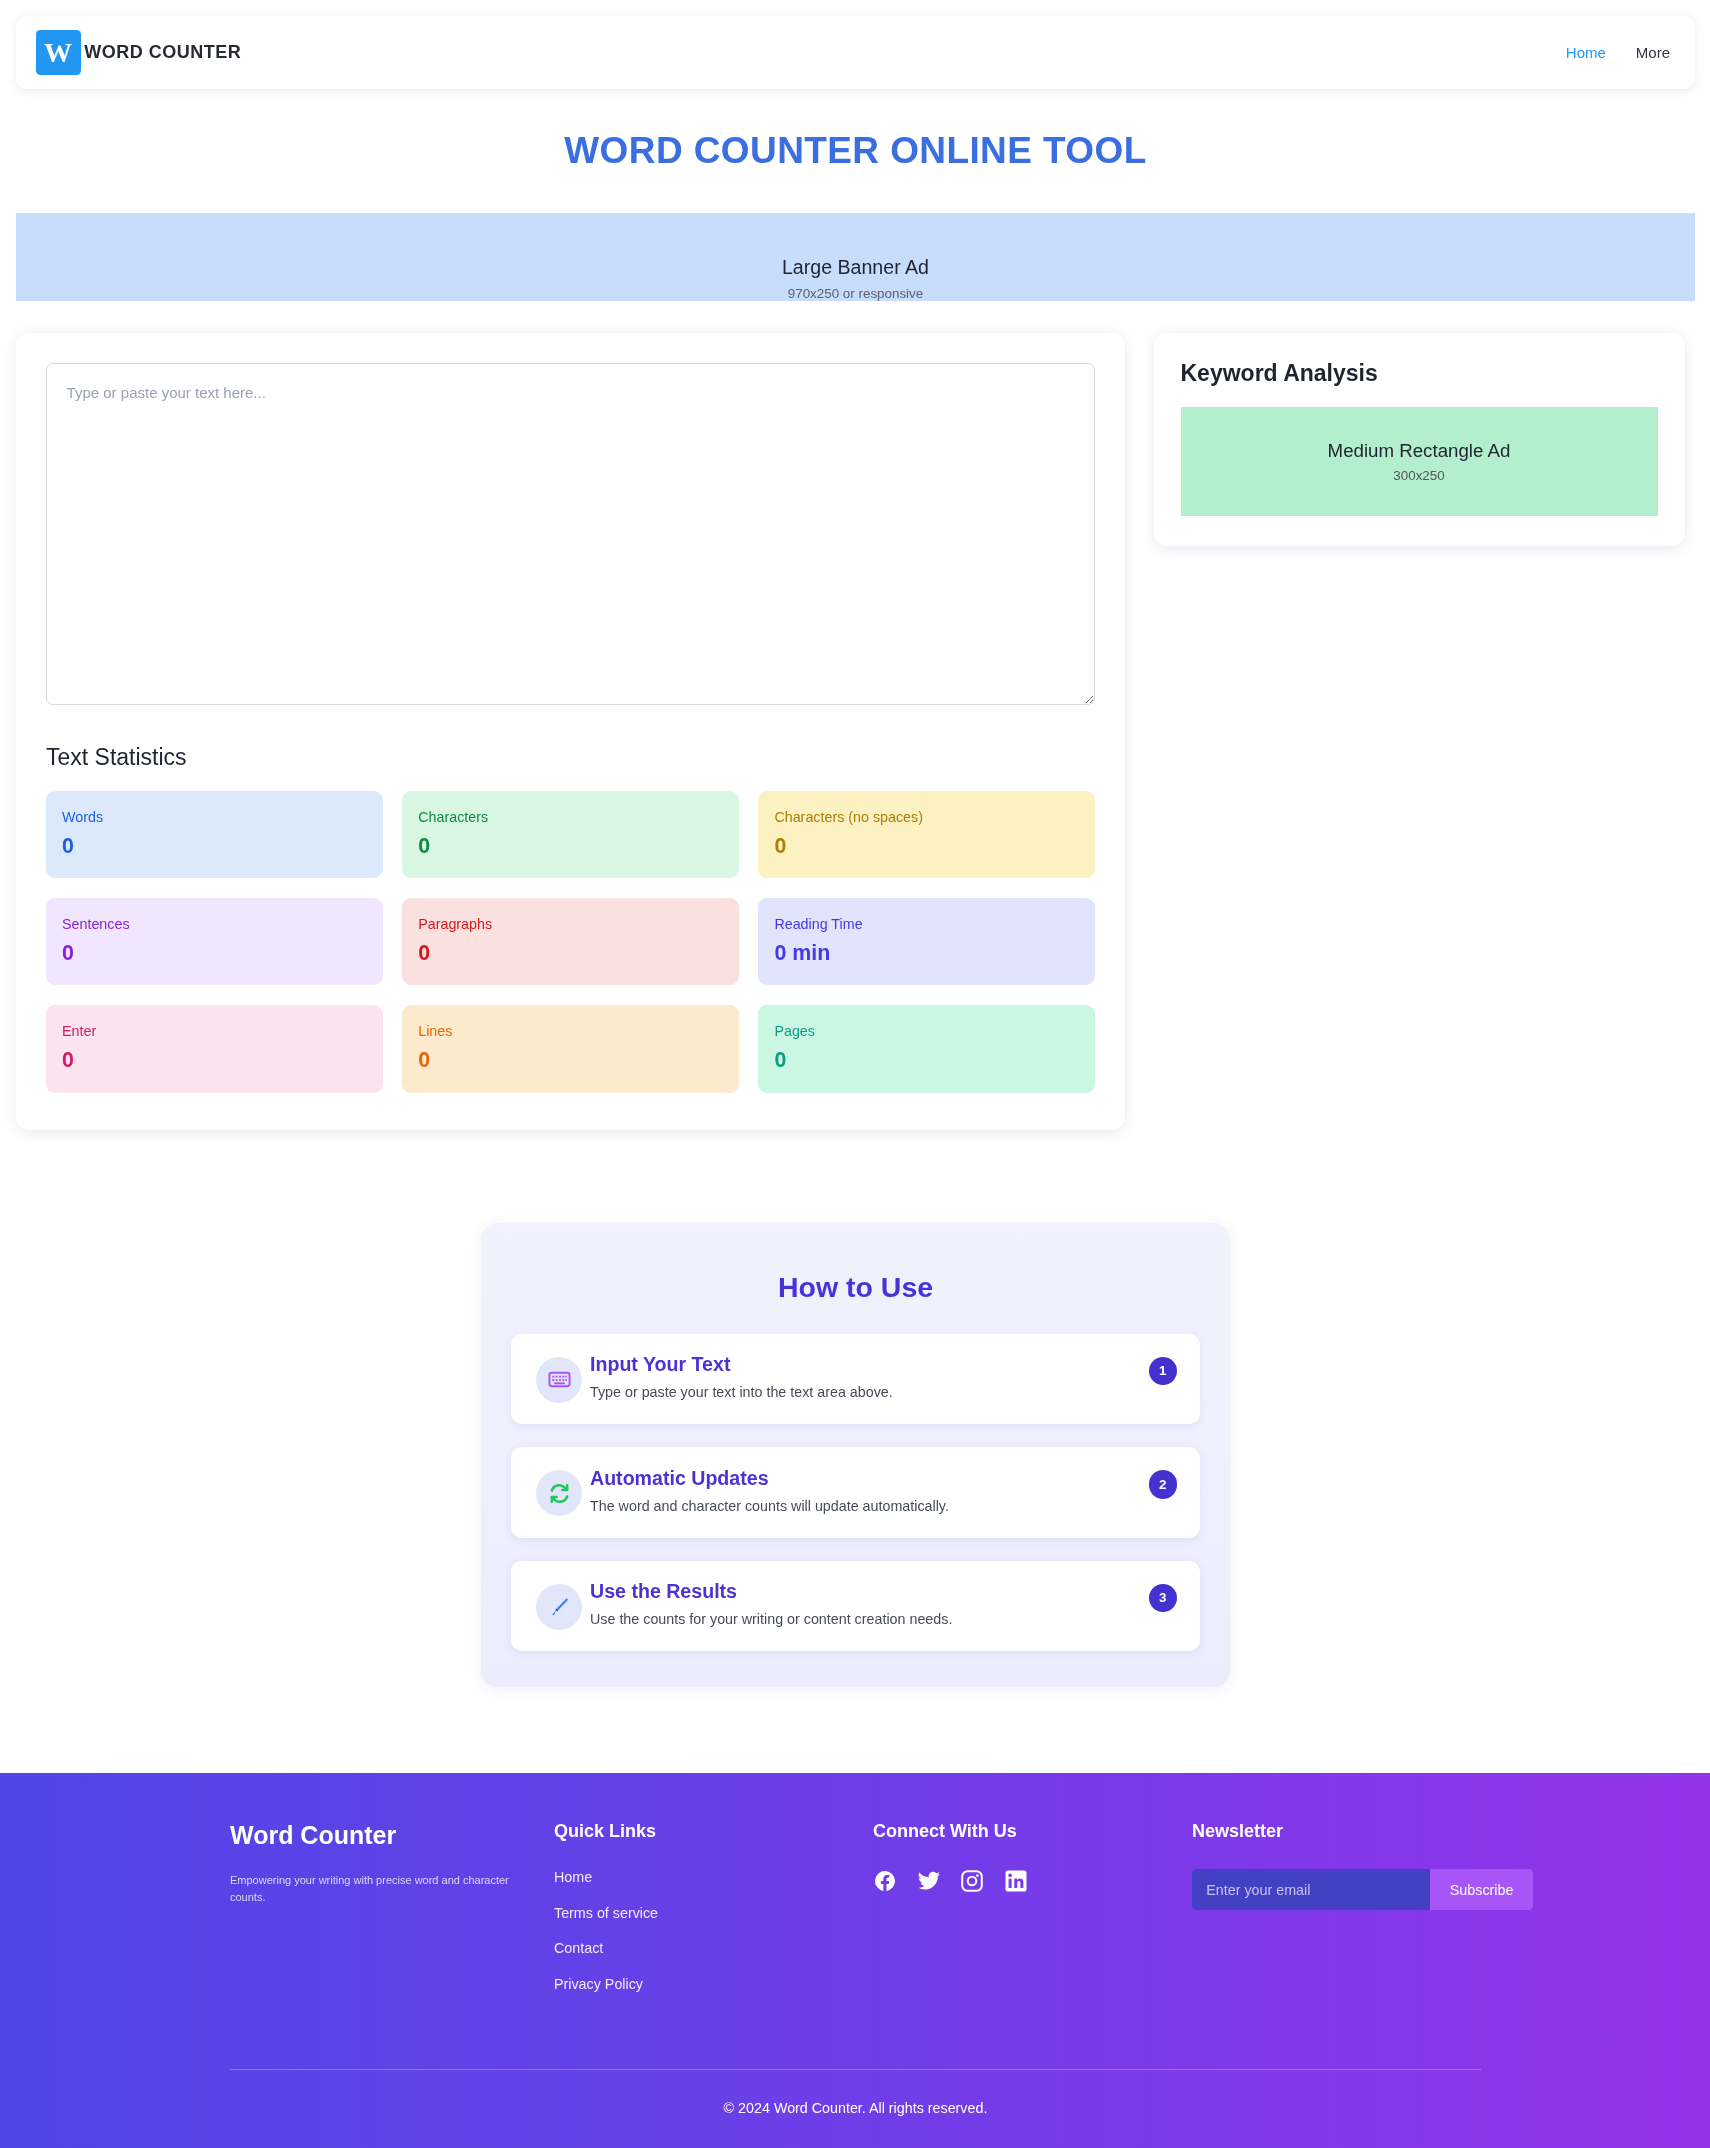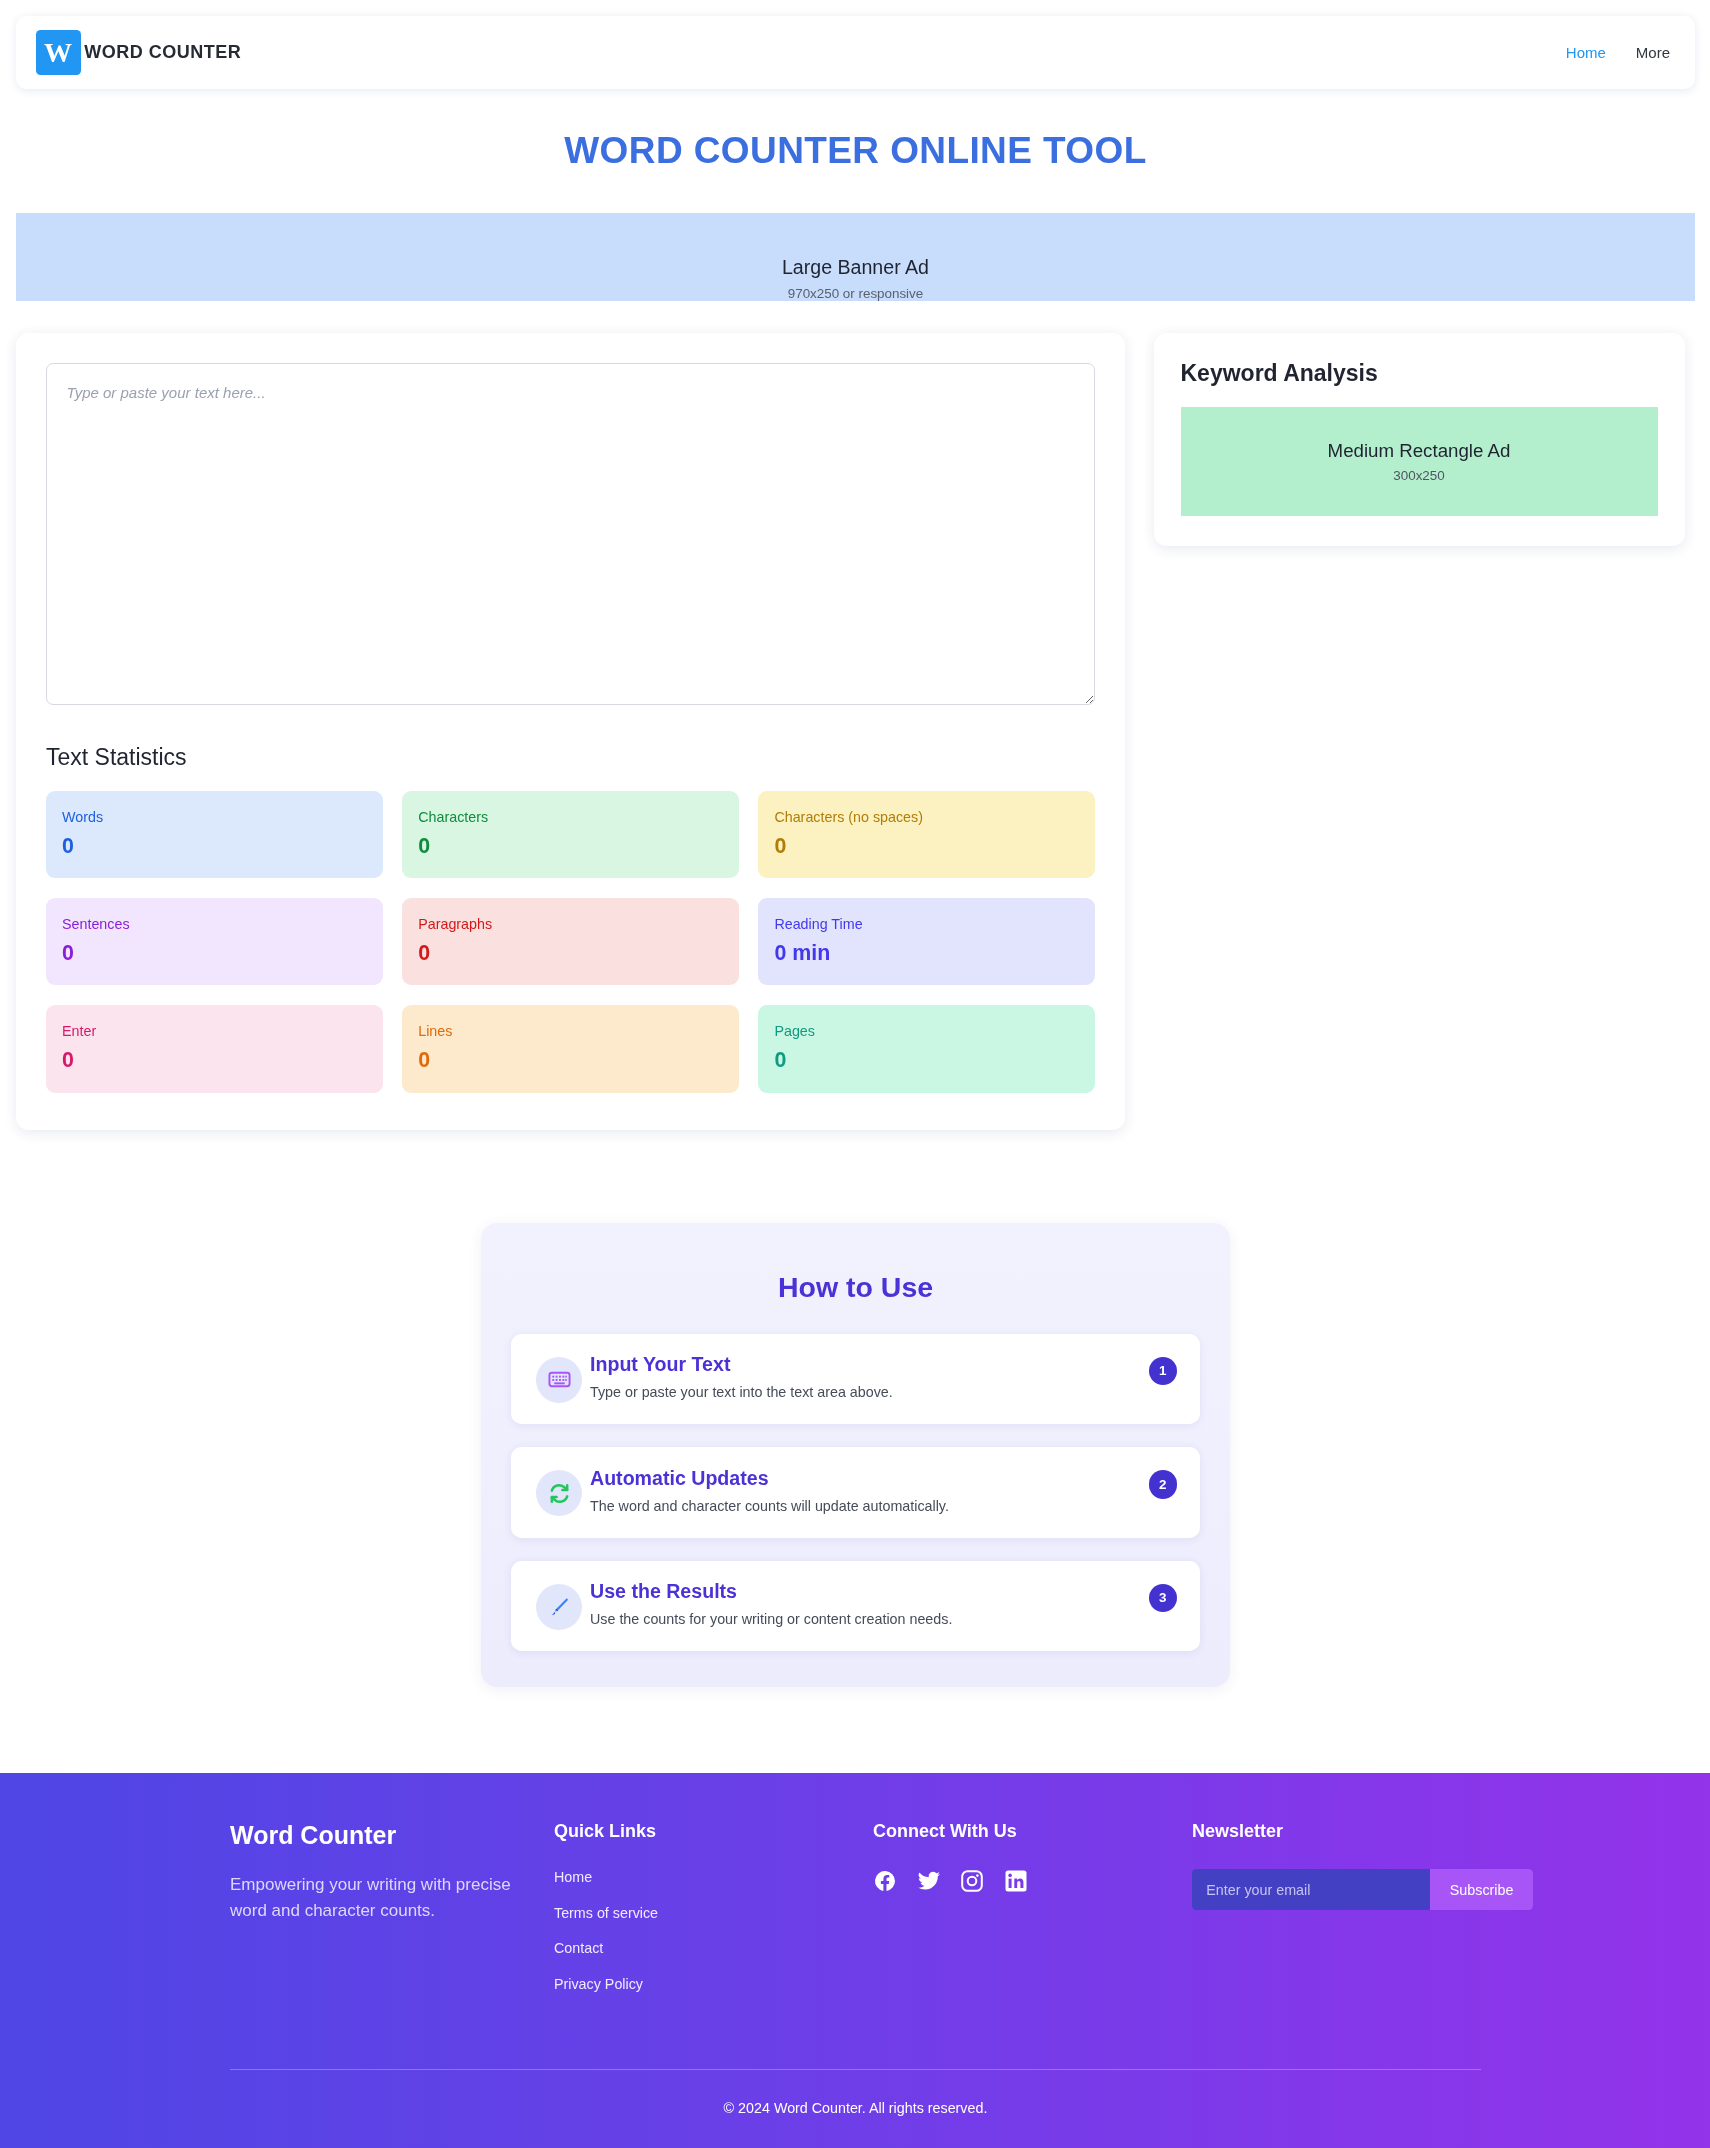--- a/index.html
+++ b/index.html
@@ -94,21 +94,20 @@
     height: 342px;
     border: 0.9px solid #d6d9e0;
     border-radius: 7.1px;
     padding: 19.6px 19.6px;
     font-size: 15px;
     font-family: "Liberation Sans", sans-serif;
     color: #1f2937;
     resize: vertical;
     outline: none;
     background: #fff;
-    font-style: italic;
   }
   .text-input::placeholder { color: #9aa1b0; }
 
   .section-title {
     font-size: 23px;
     font-weight: normal;
     color: #1f2430;
     margin: 36px 0 19.6px 0;
   }
 
@@ -217,21 +216,21 @@
   .fcol { flex: 1 1 0; }
   .fcol.brandcol { flex: 0 0 324px; }
   .fcol.linkscol { flex: 0 0 319px; }
   .fcol.socialcol { flex: 0 0 319px; }
   .footer-brand {
     font-size: 25px;
     font-weight: bold;
     margin-bottom: 21.4px;
   }
   .footer-tagline {
-    font-size: 17px;
+    font-size: 11px;
     color: #ddd8fb;
     line-height: 1.55;
     max-width: 294px;
   }
   .footer-heading {
     font-size: 18px;
     font-weight: bold;
     margin-bottom: 27px;
   }
   .footer-link {

